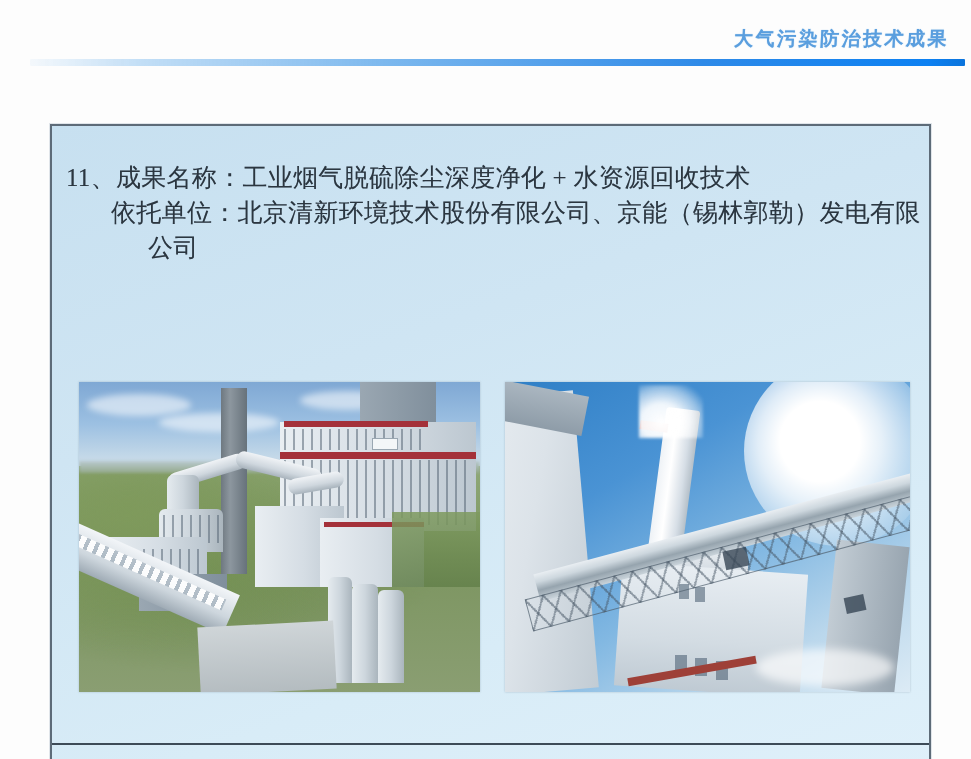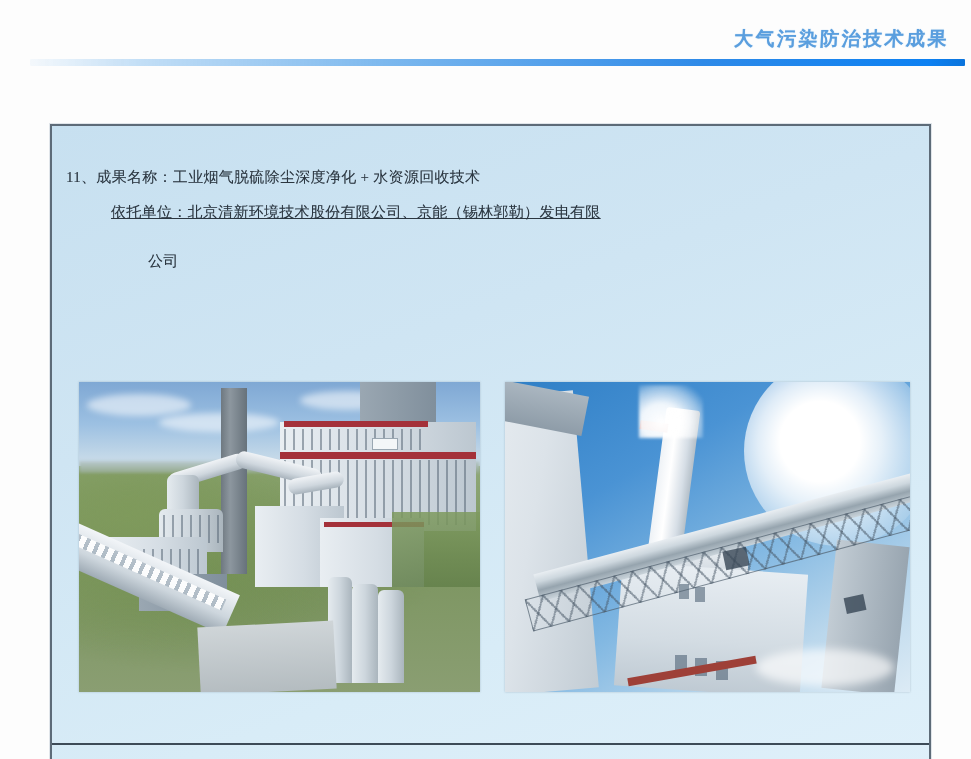--- a/index.html
+++ b/index.html
@@ -65,32 +65,32 @@
     box-shadow: 0 0 0 1px rgba(140,160,180,.25);
     overflow: hidden;
   }
 
   
   #text-block {
     position: absolute;
     left: 10px;
     top: 34px;
     width: 860px;
-    font-size: 15px;
+    font-size: 25px;
     line-height: 35px;
     color: #2b3640;
     letter-spacing: 0.3px;
   }
   .txt-line {
     white-space: nowrap;
     text-shadow: 0 0 0.6px rgba(60,75,90,.35);
   }
   .indent-num { padding-left: 4px; }
-  .indent-hang { padding-left: 49px; text-decoration: underline; }
-  .indent-cont { padding-left: 86px; margin-top: 14px; }
+  .indent-hang { padding-left: 49px; }
+  .indent-cont { padding-left: 86px; }
   .line-gap { margin-top: 8px; }
 
   
   .photo {
     position: absolute;
     overflow: hidden;
     background: #9dc3e0;
     box-shadow: 0 0 2px rgba(70,90,110,.30);
   }
   #photo-left  { left: 27px;  top: 256px; width: 401px; height: 310px; }

